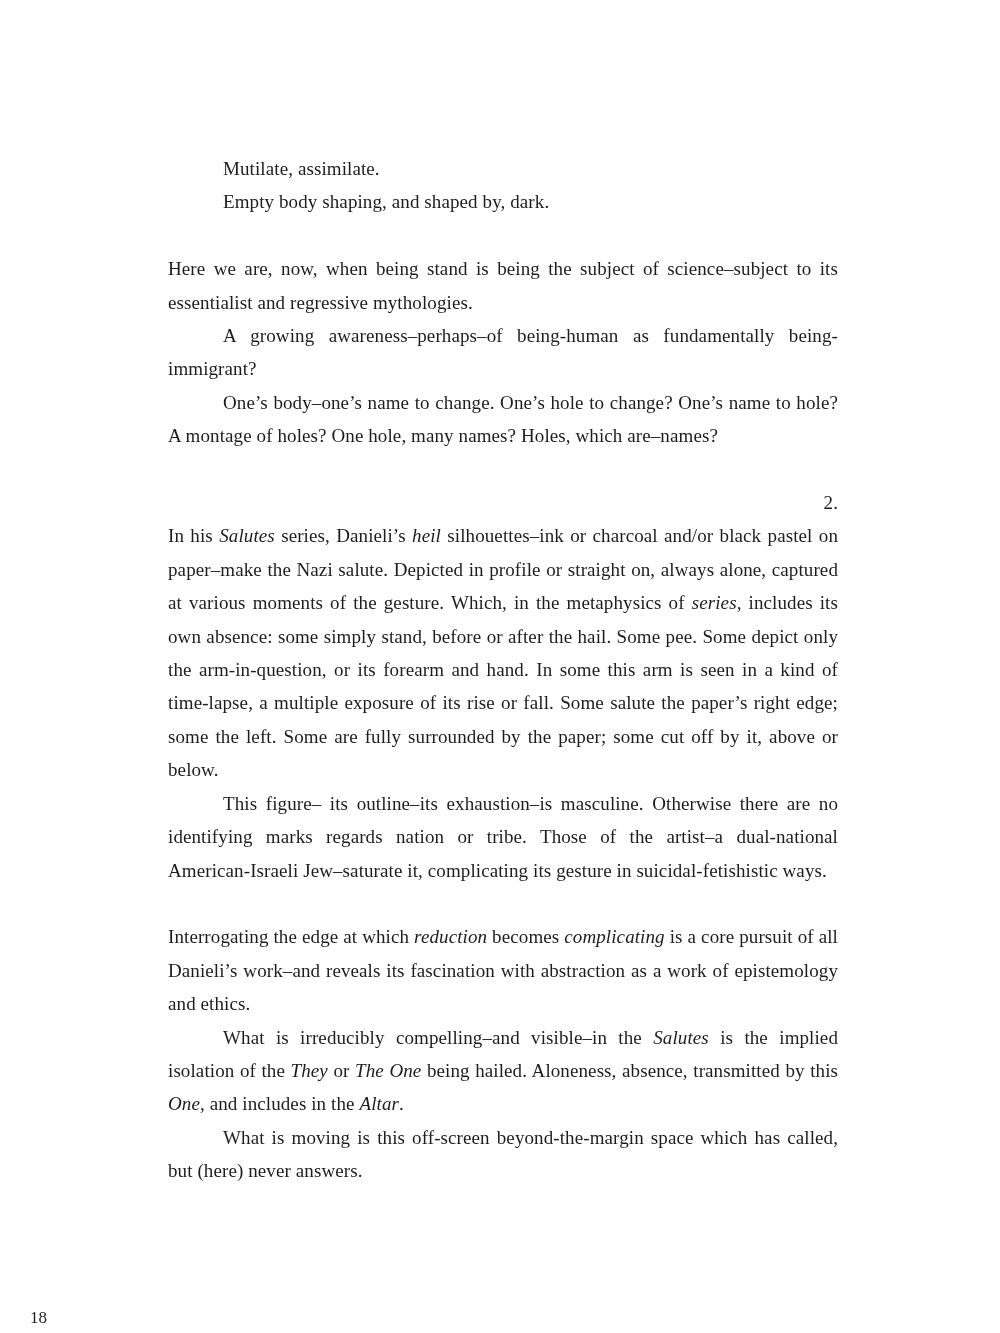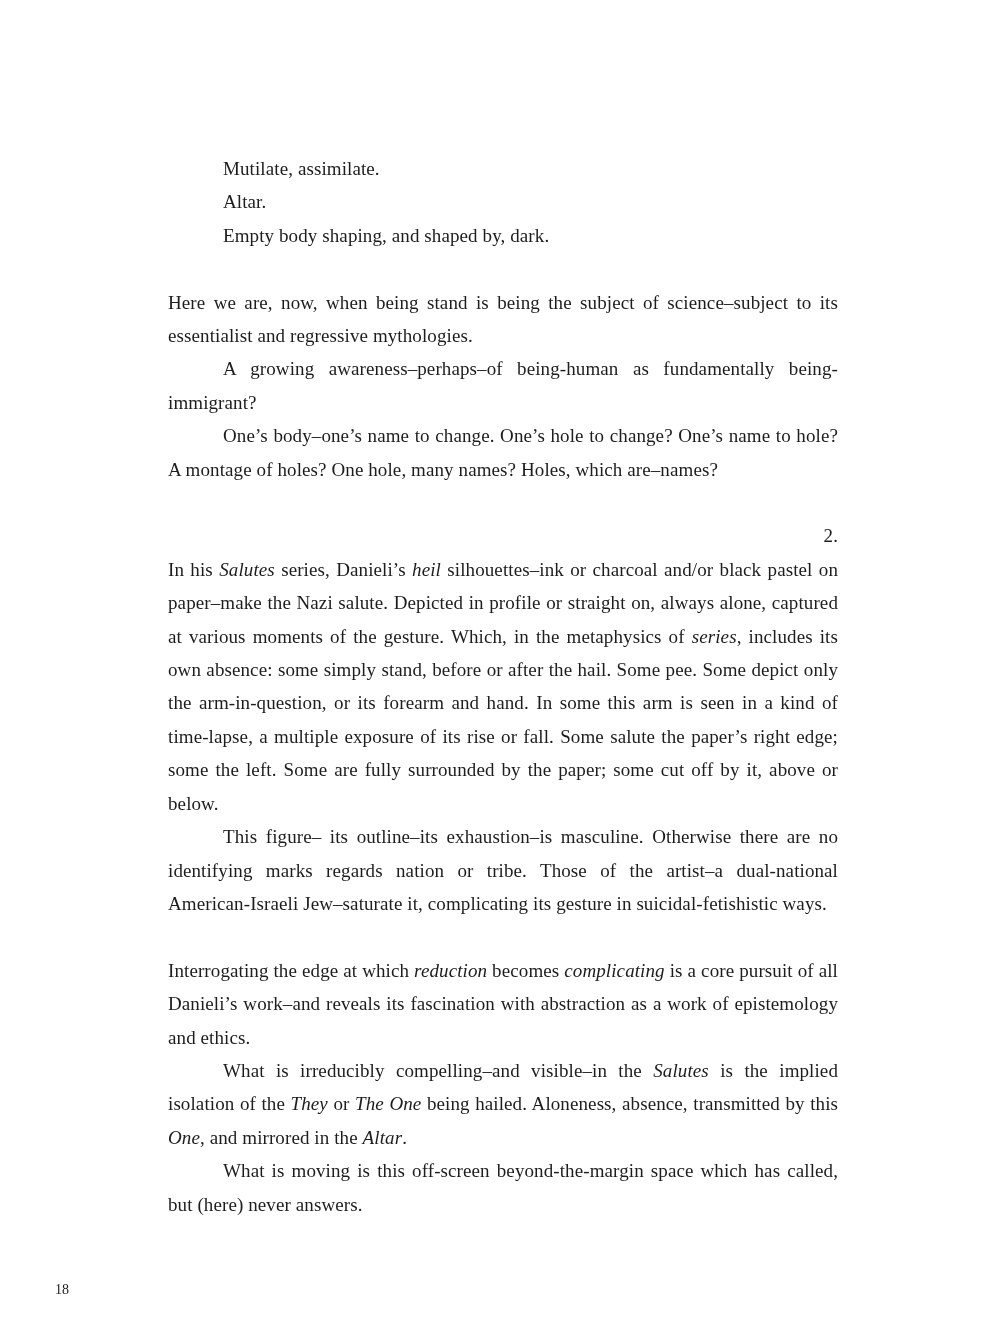--- a/index.html
+++ b/index.html
@@ -49,40 +49,38 @@
     text-align: right;
   }
   .justify-last {
     text-align-last: justify;
   }
   em {
   }
   .page-number {
     position: absolute;
     left: 30px;
-    top: 1280px;
-    font-size: 14px;
+    top: 1308px;
+    font-size: 17px;
     line-height: 20px;
     color: #222222;
     font-variant-numeric: oldstyle-nums;
-    margin-left: 25px;
   }
 </style>
 </head>
 <body>
 
 <div class="page">
   <div class="text-body">
       <p class="verse-line">Mutilate, assimilate.</p>
-      <p class="verse-line">Altar.</p>
       <p class="verse-line">Empty body shaping, and shaped by, dark.</p>
       <p class="para gap"><span>Here we are, now, when being stand is being the subject of science–subject to its essentialist and regressive mythologies.</span></p>
       <p class="para indent"><span>A growing awareness–perhaps–of being-human as fundamentally being-immigrant?</span></p>
       <p class="para indent"><span>One’s body–one’s name to change. One’s hole to change? One’s name to hole? A montage of holes? One hole, many names? Holes, which are–names?</span></p>
       <p class="section-marker gap">2.</p>
       <p class="para"><span>In his </span><em>Salutes</em><span> series, Danieli’s </span><em>heil</em><span> silhouettes–ink or charcoal and/or black pastel on paper–make the Nazi salute. Depicted in profile or straight on, always alone, captured at various moments of the gesture. Which, in the metaphysics of </span><em>series</em><span>, includes its own absence: some simply stand, before or after the hail. Some pee. Some depict only the arm-in-question, or its forearm and hand. In some this arm is seen in a kind of time-lapse, a multiple exposure of its rise or fall. Some salute the paper’s right edge; some the left. Some are fully surrounded by the paper; some cut off by it, above or below.</span></p>
       <p class="para indent"><span>This figure– its outline–its exhaustion–is masculine. Otherwise there are no identifying marks regards nation or tribe. Those of the artist–a dual-national American-Israeli Jew–saturate it, complicating its gesture in suicidal-fetishistic ways.</span></p>
       <p class="para gap"><span>Interrogating the edge at which </span><em>reduction</em><span> becomes </span><em>complicating</em><span> is a core pursuit of all Danieli’s work–and reveals its fascination with abstraction as a work of epistemology and ethics.</span></p>
-      <p class="para indent"><span>What is irreducibly compelling–and visible–in the </span><em>Salutes</em><span> is the implied isolation of the </span><em>They</em><span> or </span><em>The One</em><span> being hailed. Aloneness, absence, transmitted by this </span><em>One</em><span>, and mirrored in the </span><em>Altar</em><span>.</span></p>
+      <p class="para indent"><span>What is irreducibly compelling–and visible–in the </span><em>Salutes</em><span> is the implied isolation of the </span><em>They</em><span> or </span><em>The One</em><span> being hailed. Aloneness, absence, transmitted by this </span><em>One</em><span>, and includes in the </span><em>Altar</em><span>.</span></p>
       <p class="para indent"><span>What is moving is this off-screen beyond-the-margin space which has called, but (here) never answers.</span></p>
     </div>
   <div class="page-number">18</div>
 </div>
 
 </body></html>

